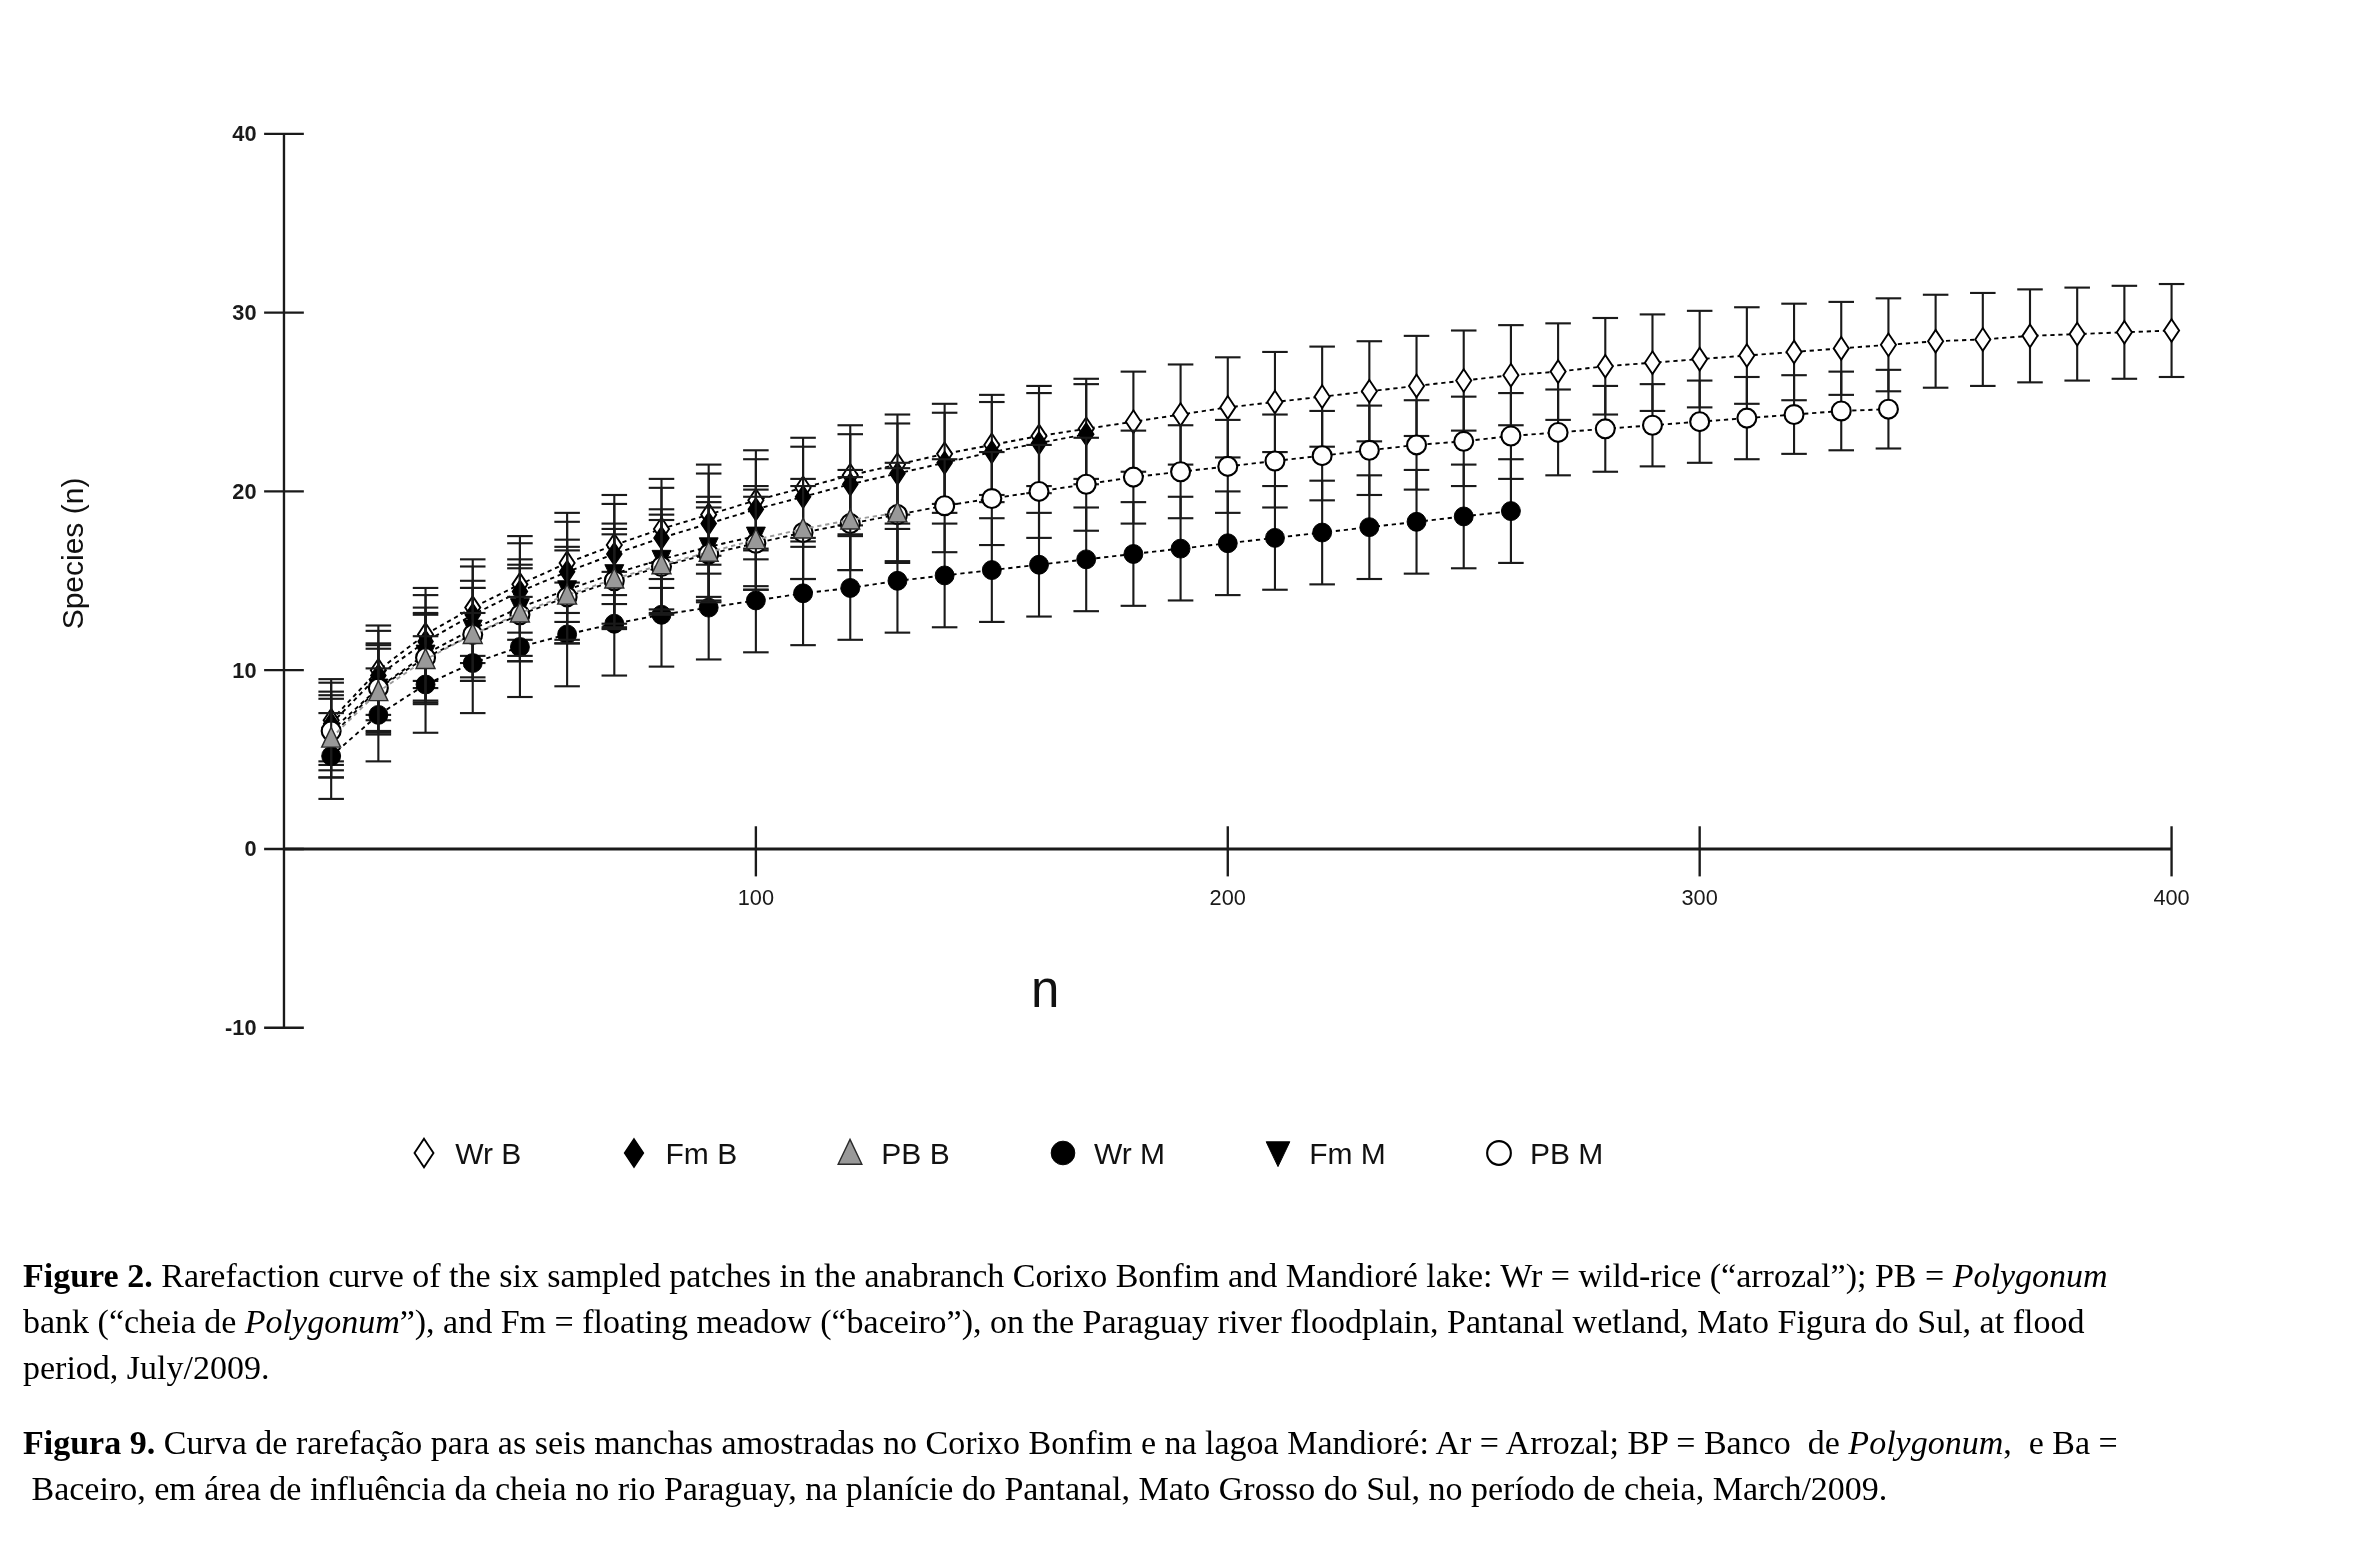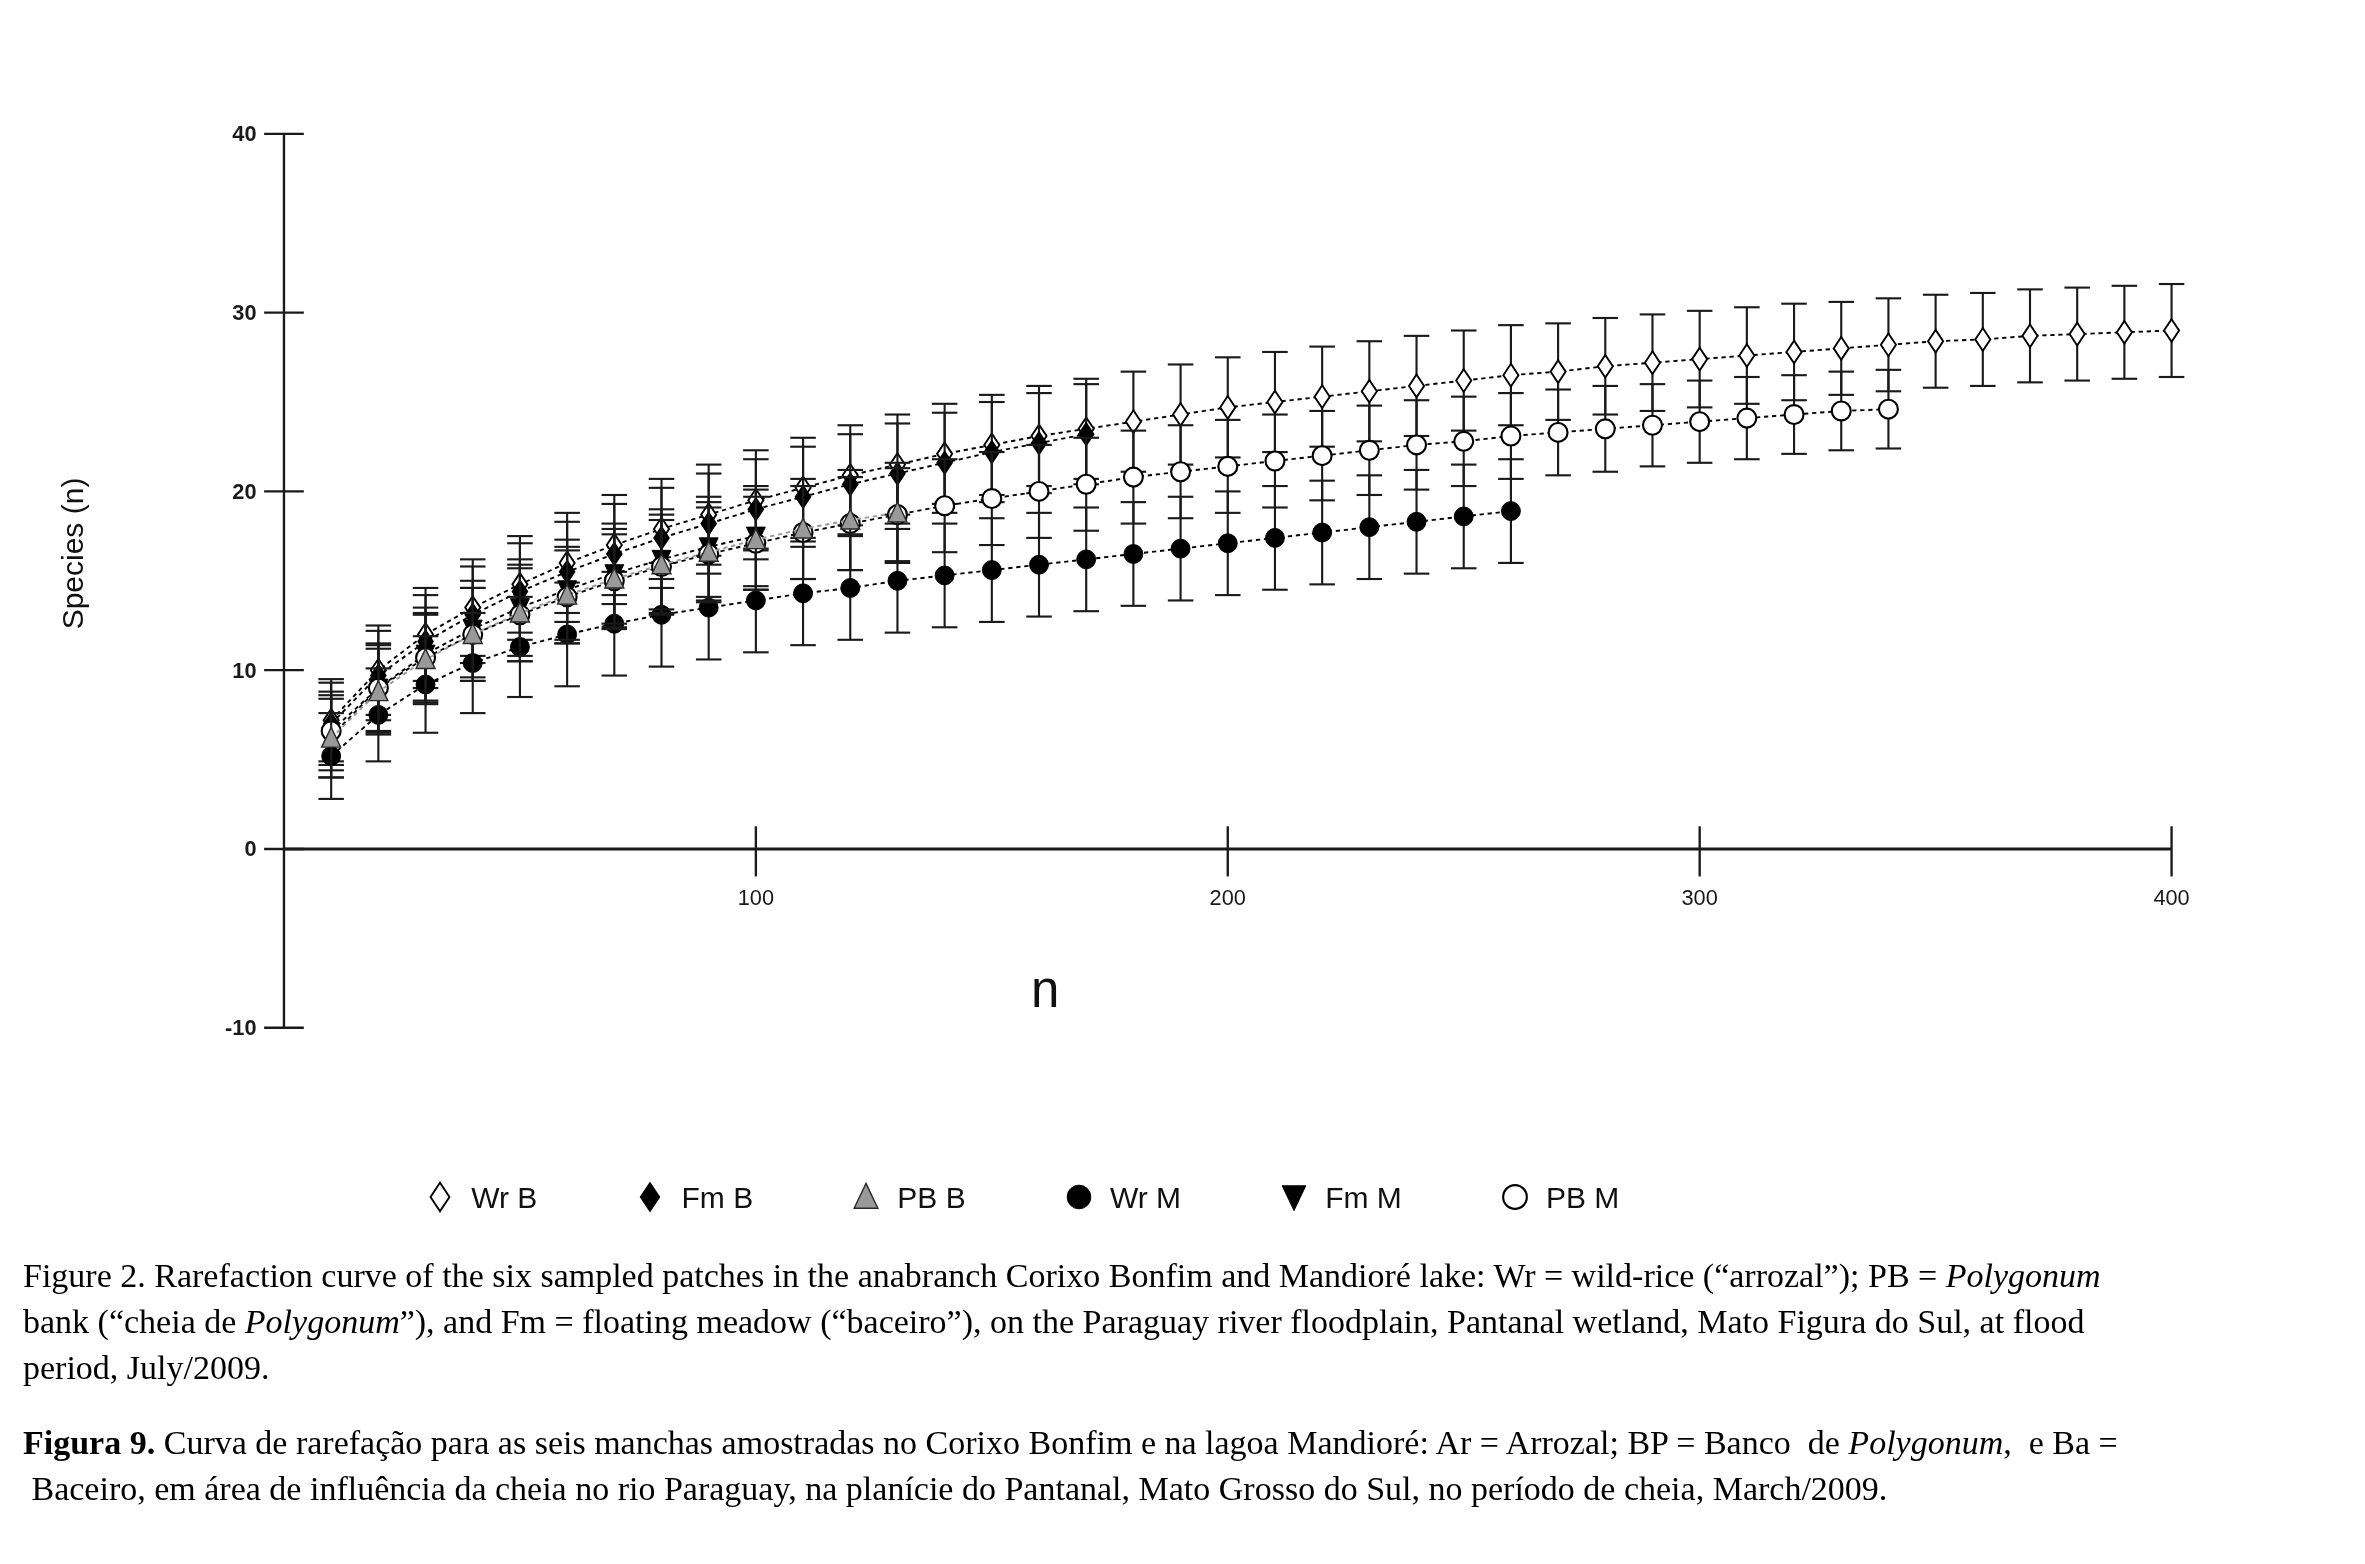--- a/index.html
+++ b/index.html
@@ -6,21 +6,21 @@
   body{width:2570px;height:1565px;position:relative;overflow:hidden;
        font-family:"Liberation Sans", sans-serif;}
   .page{position:absolute;left:0;top:0;width:2570px;height:1565px;background:#fff;}
   .chart-title{position:absolute;left:0;top:46px;width:2280px;text-align:center;
        font-family:"Liberation Serif", serif;font-weight:bold;font-size:44px;color:#111;}
   #chart-svg{position:absolute;left:0;top:0;}
   .y-axis-label{position:absolute;left:57px;top:454px;width:30px;height:199px;
        font-size:30px;color:#111;transform:rotate(-90deg);transform-origin:center center;
        white-space:nowrap;display:flex;align-items:center;justify-content:center;}
   .x-axis-label{position:absolute;left:1031px;top:960px;font-size:51px;color:#111;}
-  .legend{position:absolute;left:422px;top:1135px;display:flex;align-items:center;column-gap:95px;margin-top:44px;}
+  .legend{position:absolute;left:406px;top:1135px;display:flex;align-items:center;column-gap:95px;}
   .legend-item{display:flex;align-items:center;column-gap:13.2px;}
   .legend-label{font-size:30px;color:#111;white-space:pre;}
   .captions{position:absolute;left:23px;top:1253px;width:2526px;
        font-family:"Liberation Serif", serif;font-size:34px;color:#000;}
   .cap-line{white-space:pre;line-height:46px;height:46px;}
   .caption-pt{position:absolute;left:23px;top:1420px;width:2526px;
        font-family:"Liberation Serif", serif;font-size:34px;color:#000;}
 </style>
 </head>
 <body>
@@ -995,21 +995,21 @@
               <g transform="translate(0,0)">
                 <circle r="25" fill="#ffffff" stroke="#000000" stroke-width="4.5"></circle>
               </g>
             </g>
           </svg></span>
       <span class="legend-label">PB M</span>
     </div>
   </div>
 
   <div class="captions">
-    <div class="cap-line"><span style="font-weight: normal; margin-top: 32px;">Figure 2.</span><span> Rarefaction curve of the six sampled patches in the anabranch Corixo Bonfim and Mandioré lake: Wr = wild-rice (“arrozal”); PB = </span><span style="font-style: italic;">Polygonum</span></div>
+    <div class="cap-line"><span style="font-weight: bold; margin-top: 32px;">Figure 2.</span><span> Rarefaction curve of the six sampled patches in the anabranch Corixo Bonfim and Mandioré lake: Wr = wild-rice (“arrozal”); PB = </span><span style="font-style: italic;">Polygonum</span></div>
     <div class="cap-line"><span>bank (“cheia de </span><span style="font-style: italic;">Polygonum</span><span>”), and Fm = floating meadow (“baceiro”), on the Paraguay river floodplain, Pantanal wetland, Mato Figura do Sul, at flood</span></div>
     <div class="cap-line"><span>period, July/2009.</span></div>
   </div>
 
   <div class="caption-pt">
     <div class="cap-line"><span style="font-weight: bold;">Figura 9.</span><span> Curva de rarefação para as seis manchas amostradas no Corixo Bonfim e na lagoa Mandioré: Ar = Arrozal; BP = Banco  de </span><span style="font-style: italic;">Polygonum</span><span>,  e Ba =</span></div>
     <div class="cap-line"><span> Baceiro, em área de influência da cheia no rio Paraguay, na planície do Pantanal, Mato Grosso do Sul, no período de cheia, March/2009.</span></div>
   </div>
 
 </div>

